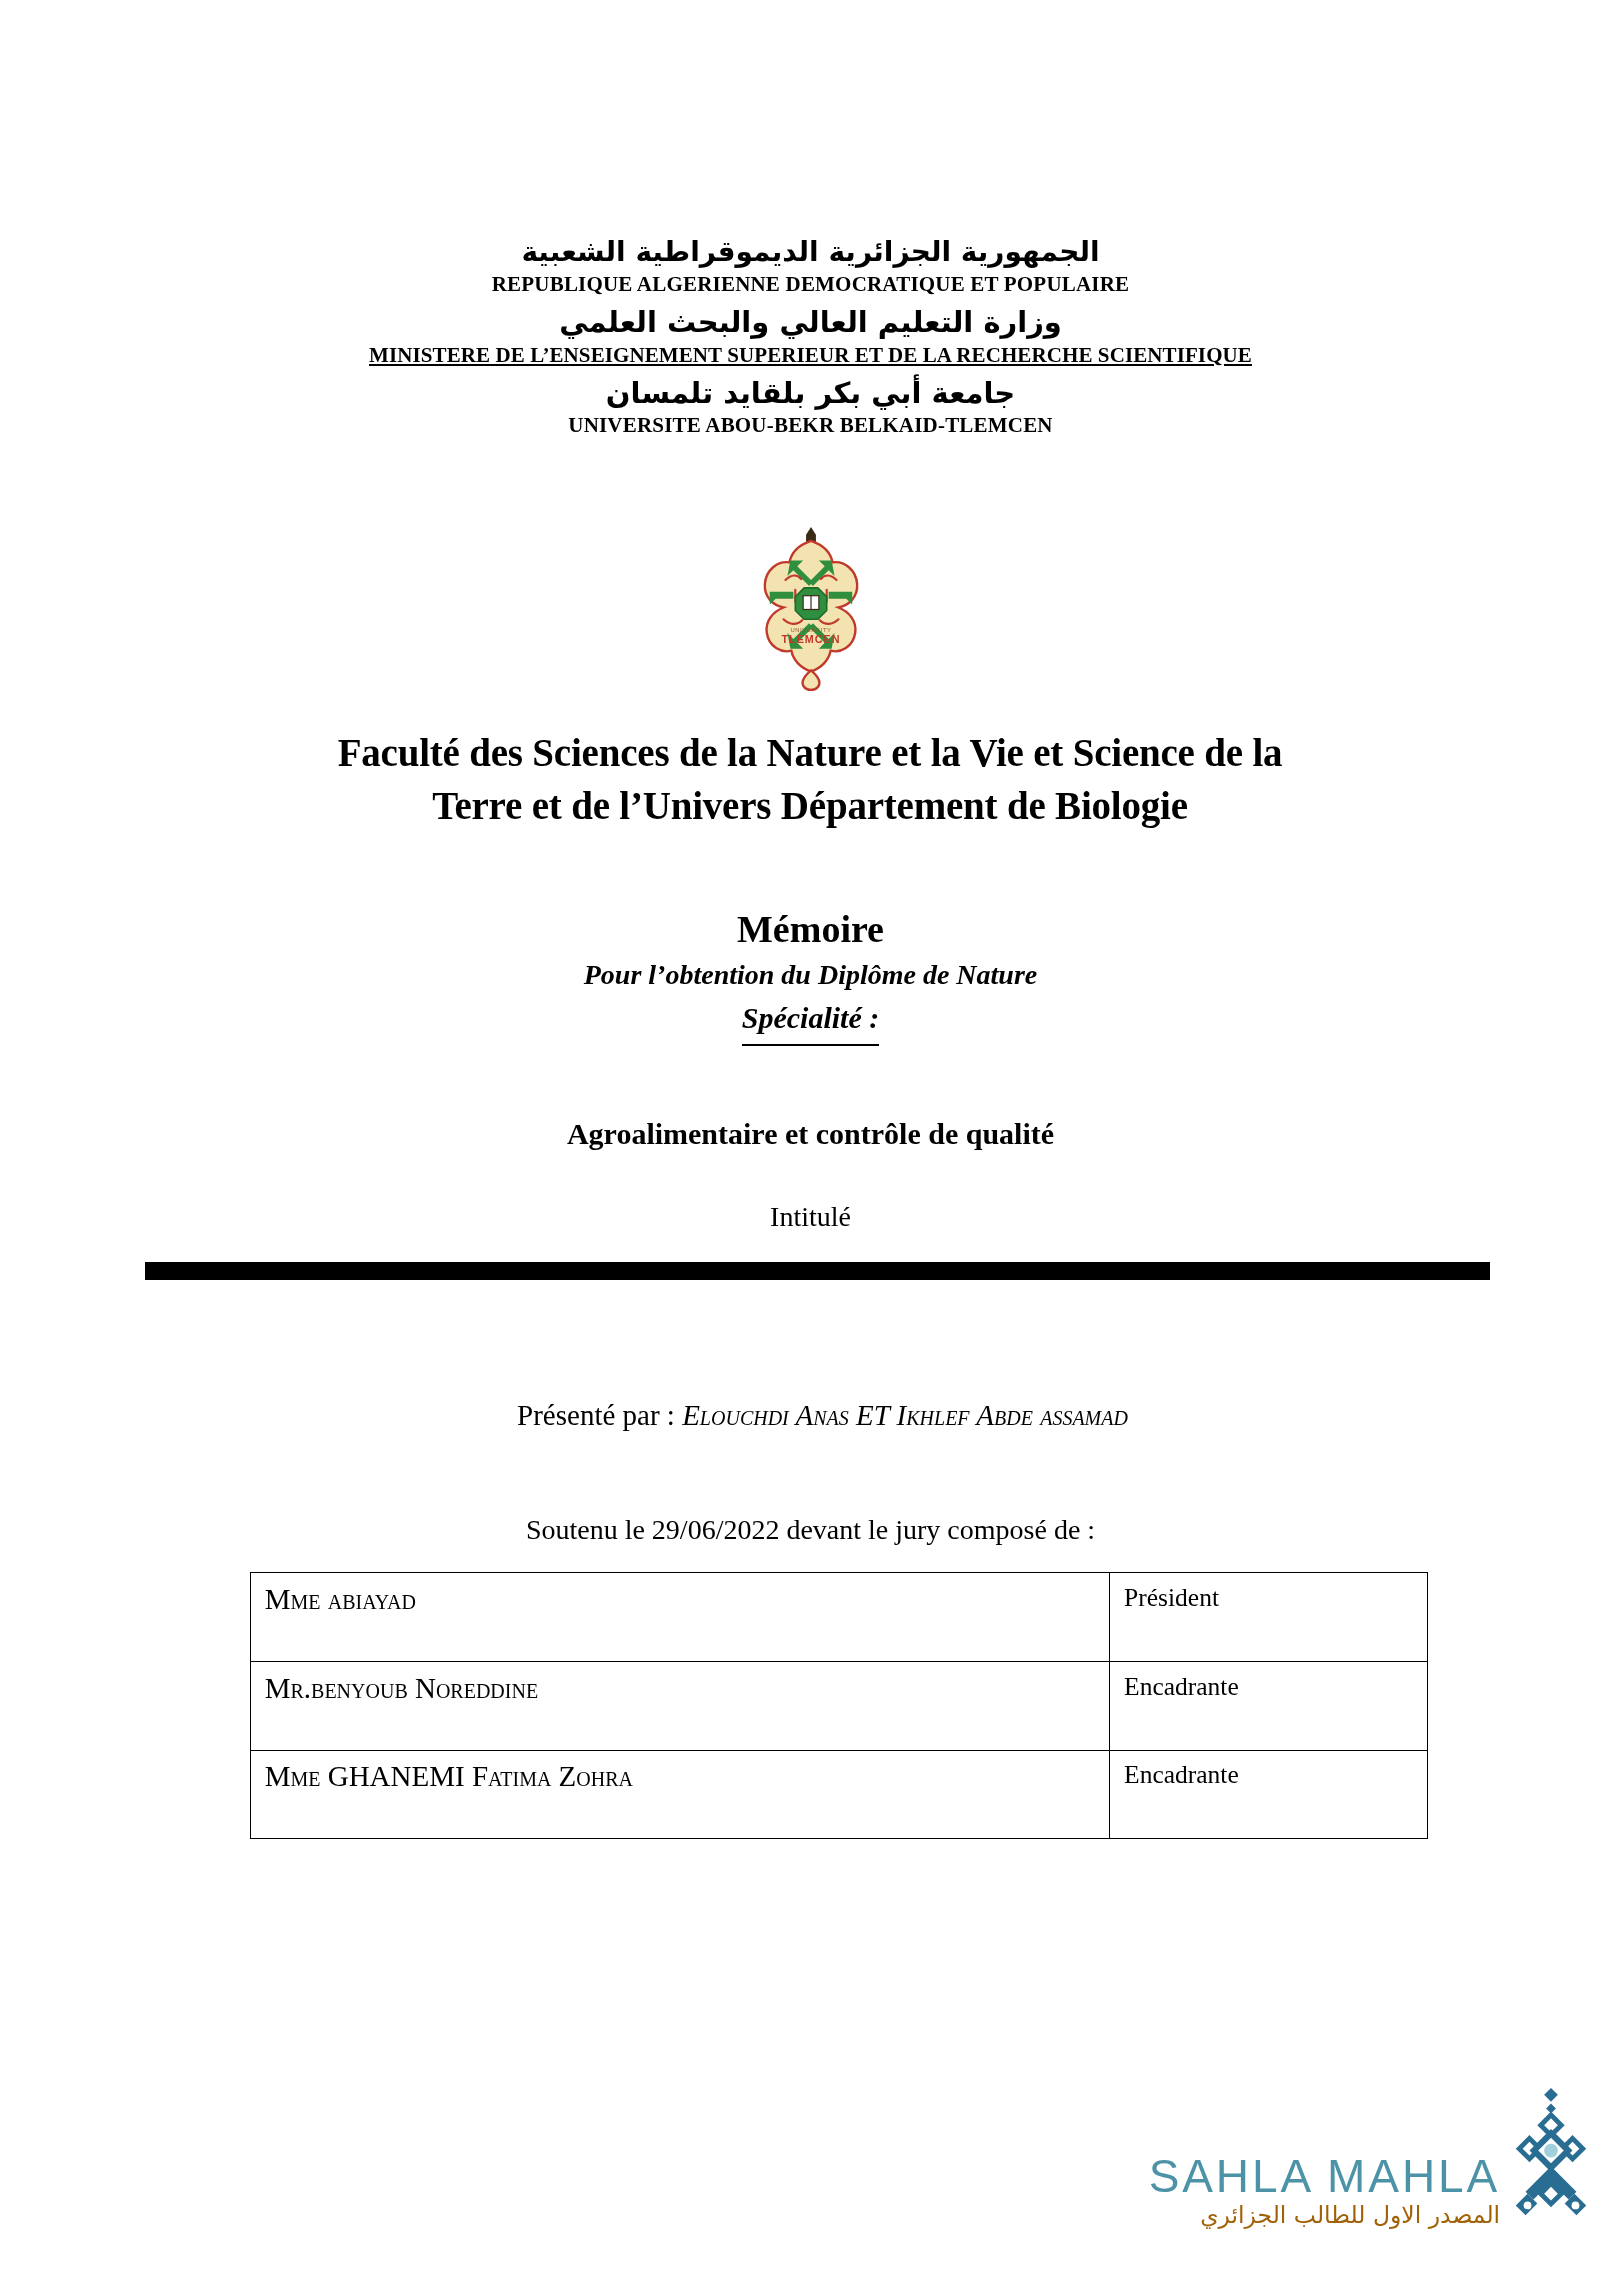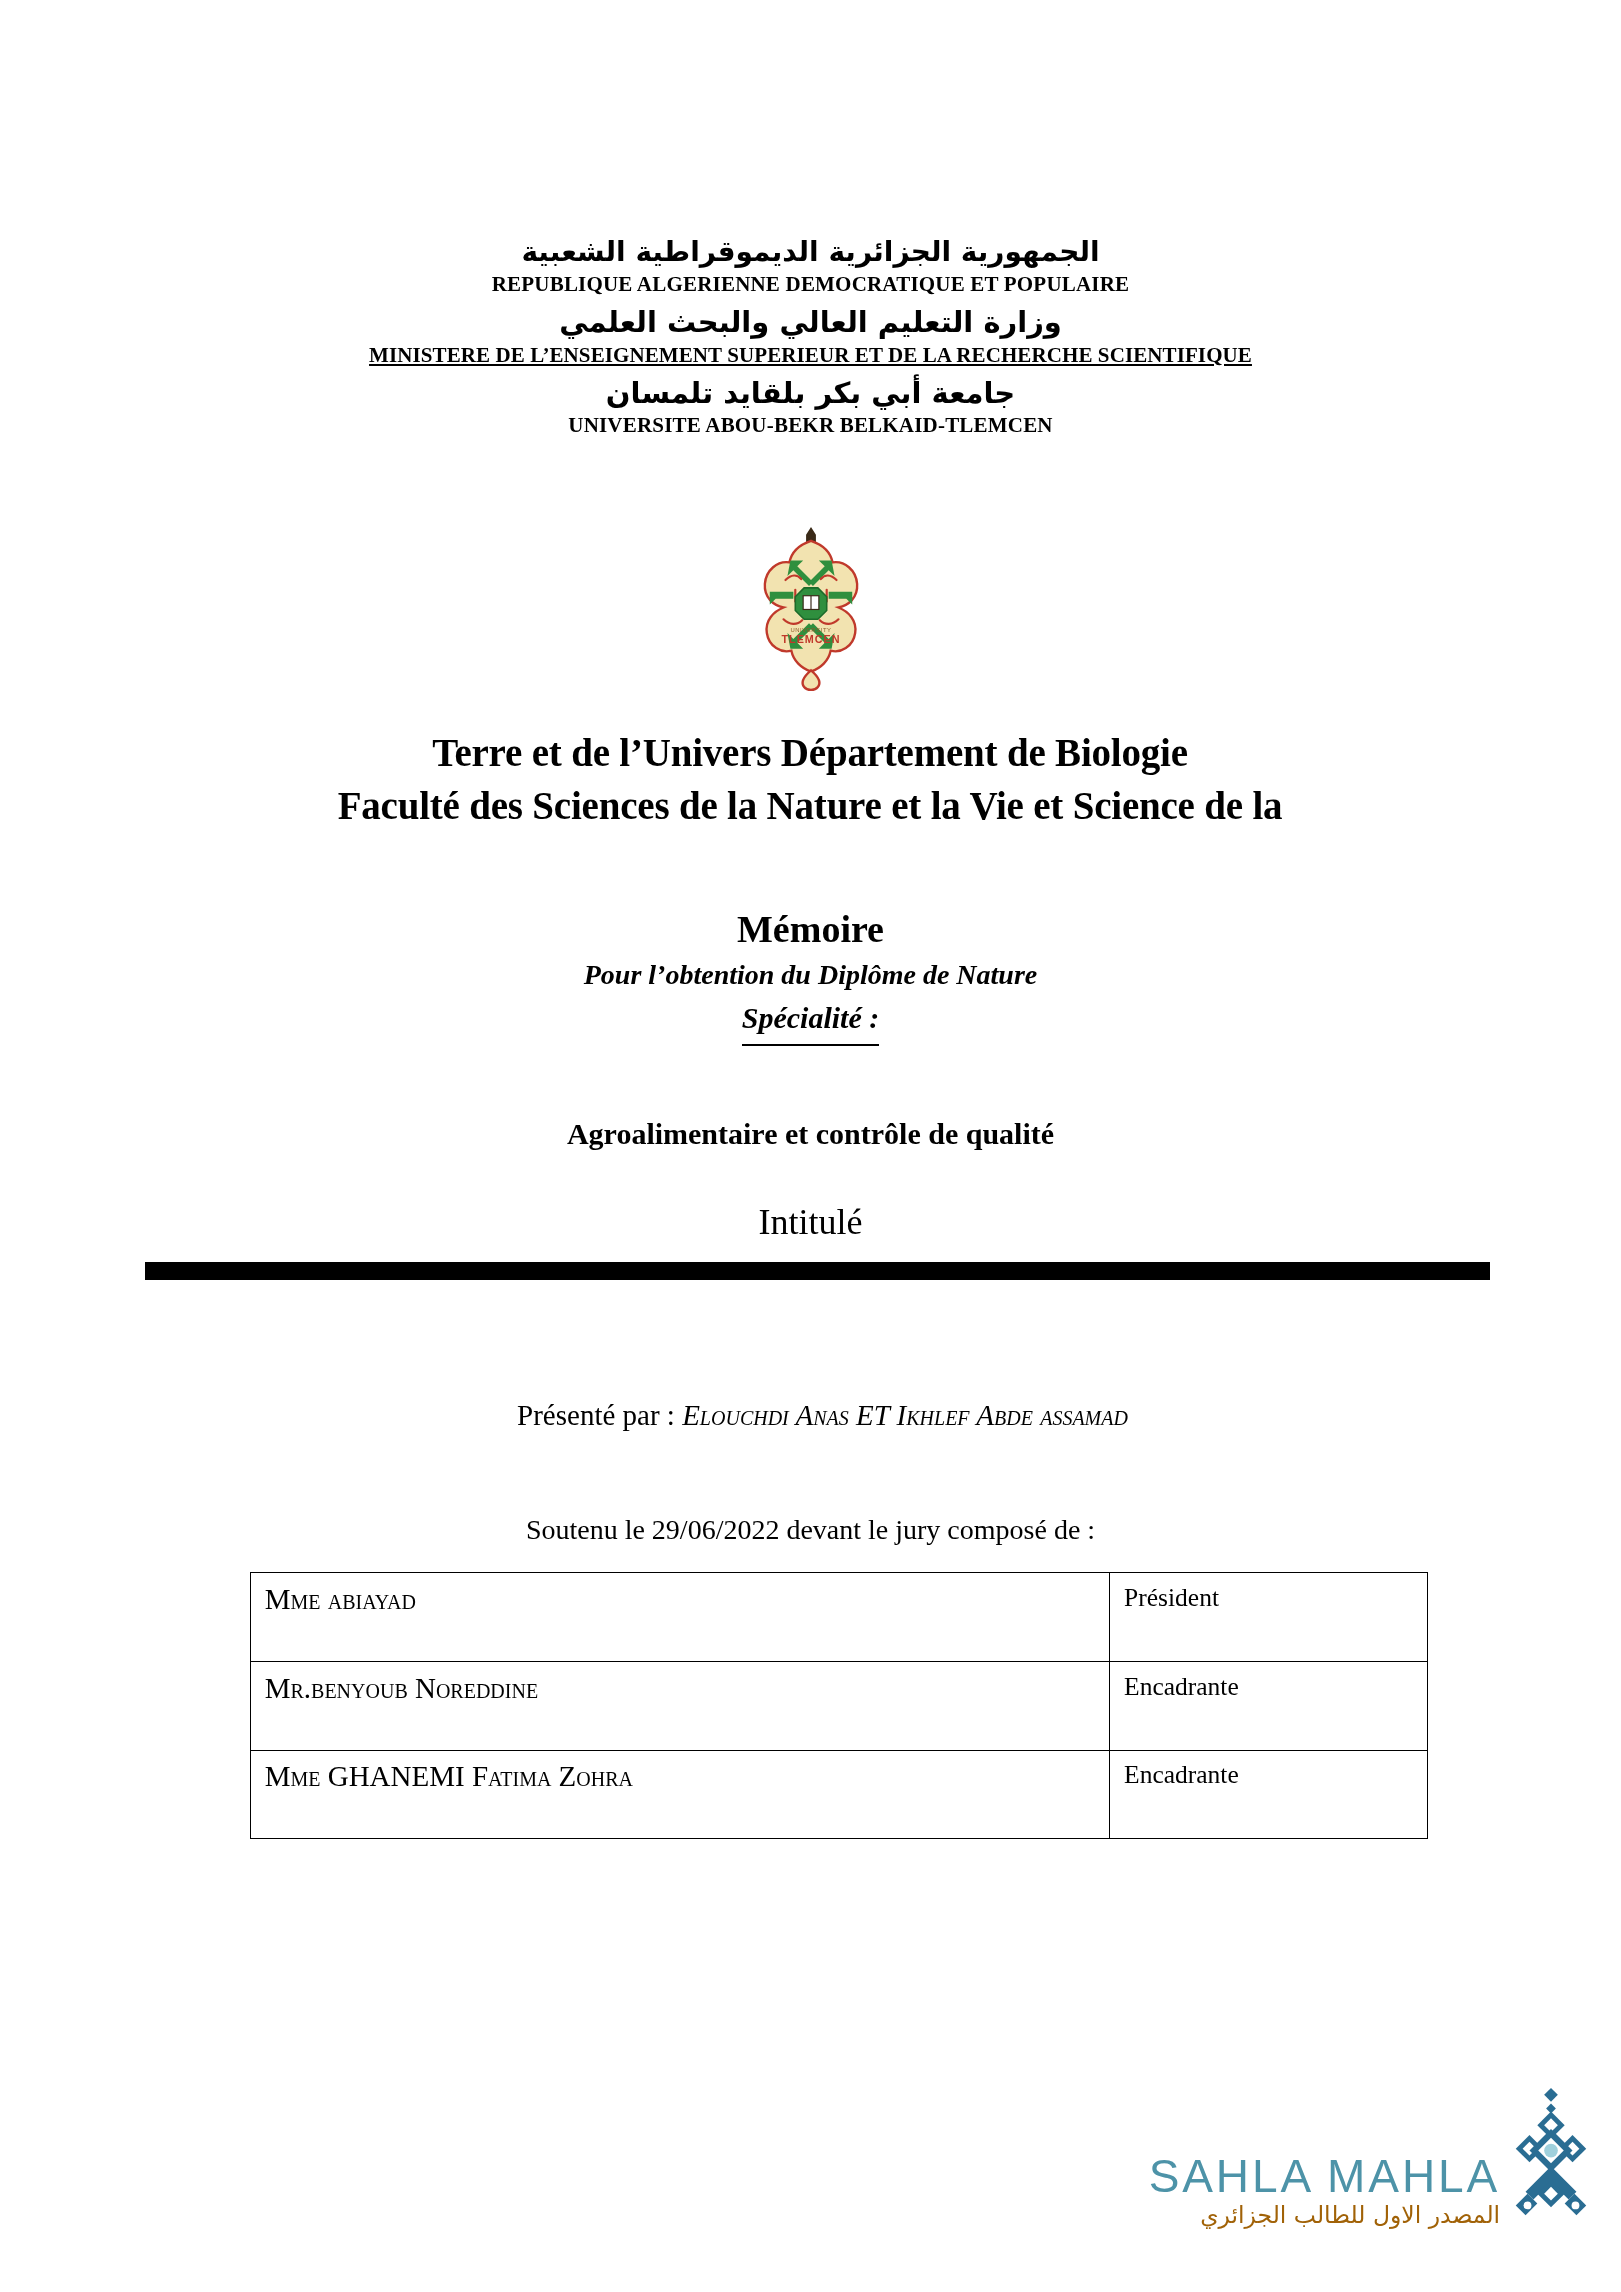--- a/index.html
+++ b/index.html
@@ -113,21 +113,21 @@
     font-size: 30px;
     font-weight: bold;
   }
 
   .intitule {
     position: absolute;
     top: 1201px;
     left: 0;
     width: 1621px;
     text-align: center;
-    font-size: 36px;
+    font-size: 28px;
   }
 
   
   .title-block {
     position: absolute;
     top: 1262px;
     left: 145px;
     width: 1345px;
   }
   .rule {
@@ -297,22 +297,22 @@
         <rect x="46" y="74" width="16" height="14" fill="#ffffff" stroke="#3a2a18" stroke-width="1.2"></rect>
         <line x1="54" y1="74" x2="54" y2="88" stroke="#3a2a18" stroke-width="1.2"></line>
 
         <text x="54" y="122" font-family="Liberation Sans, sans-serif" font-size="11" font-weight="bold" fill="#c0392b" text-anchor="middle" letter-spacing="1">TLEMCEN</text>
         <text x="54" y="111" font-family="Liberation Sans, sans-serif" font-size="6" fill="#8e5a2a" text-anchor="middle" letter-spacing="0.6">UNIVERSITY</text>
       </svg>
     </span>
   </div>
 
   <div class="faculty">
+    <div>Faculté des Sciences de la Nature et la Vie et Science de la</div>
     <div>Terre et de l’Univers Département de Biologie</div>
-    <div>Faculté des Sciences de la Nature et la Vie et Science de la</div>
   </div>
 
   <div class="memoire">
     <div class="memoire-title">Mémoire</div>
     <div class="memoire-sub">Pour l’obtention du Diplôme de Nature</div>
     <div class="memoire-spec"><span>Spécialité :</span></div>
   </div>
 
   <div class="specialty">Agroalimentaire et contrôle de qualité</div>
 

